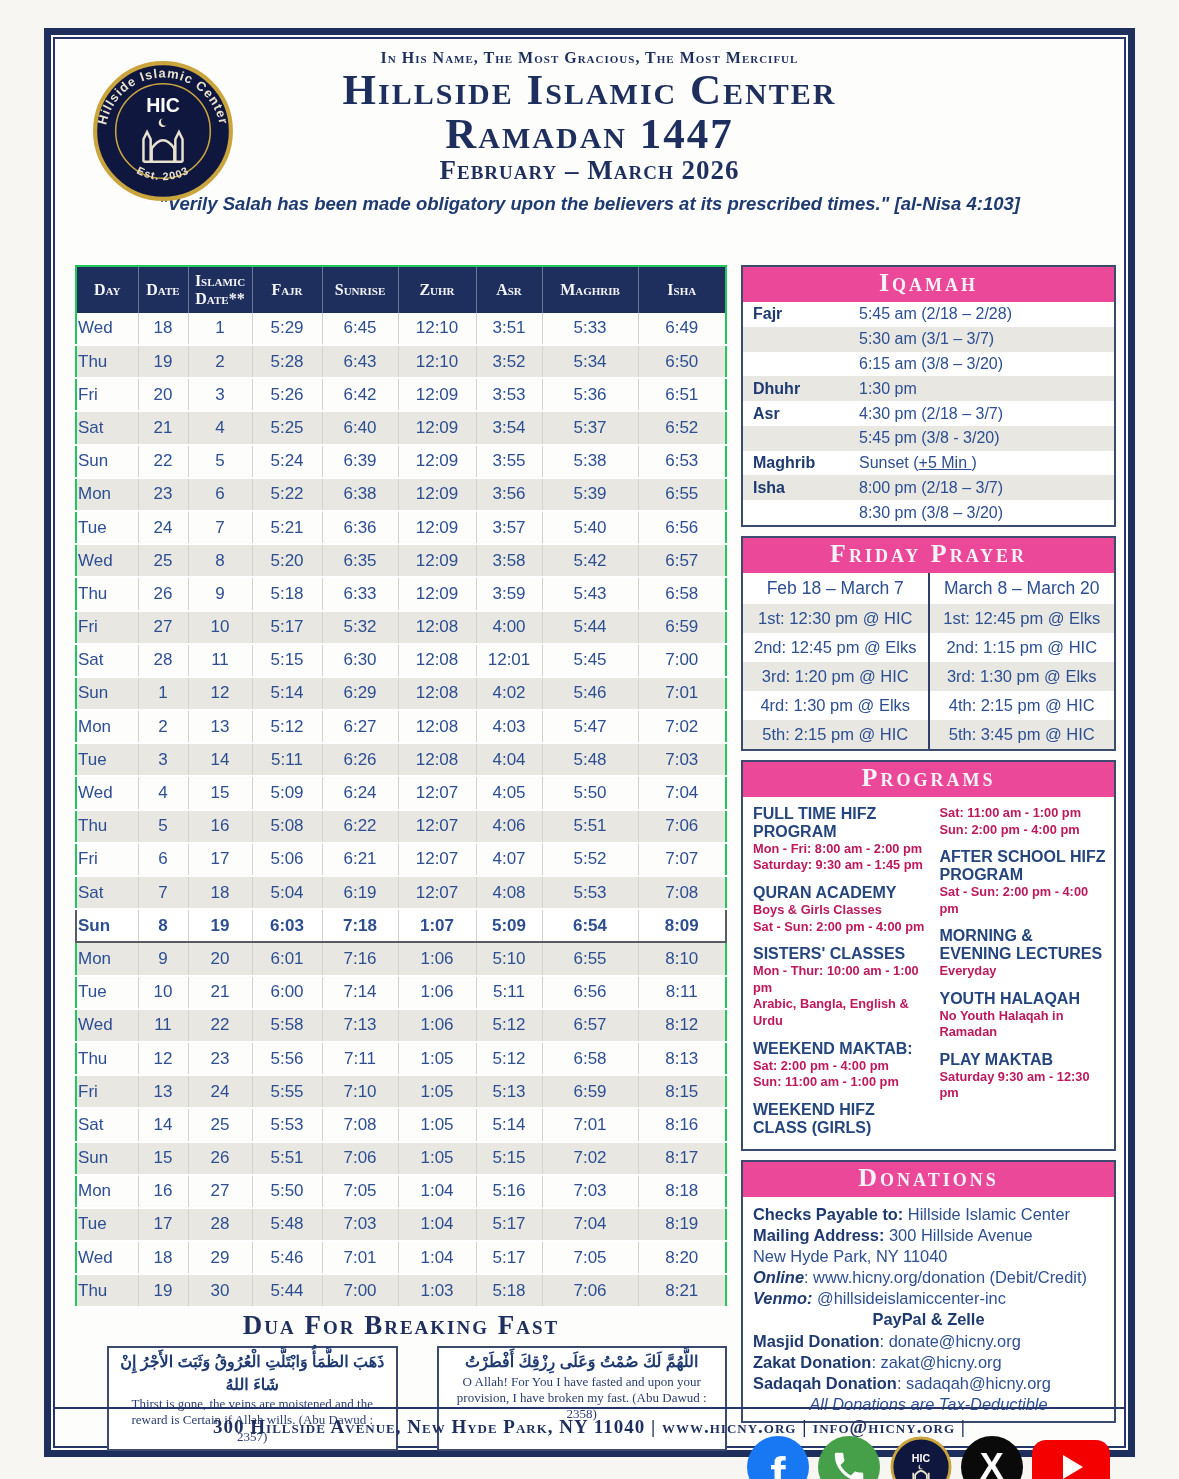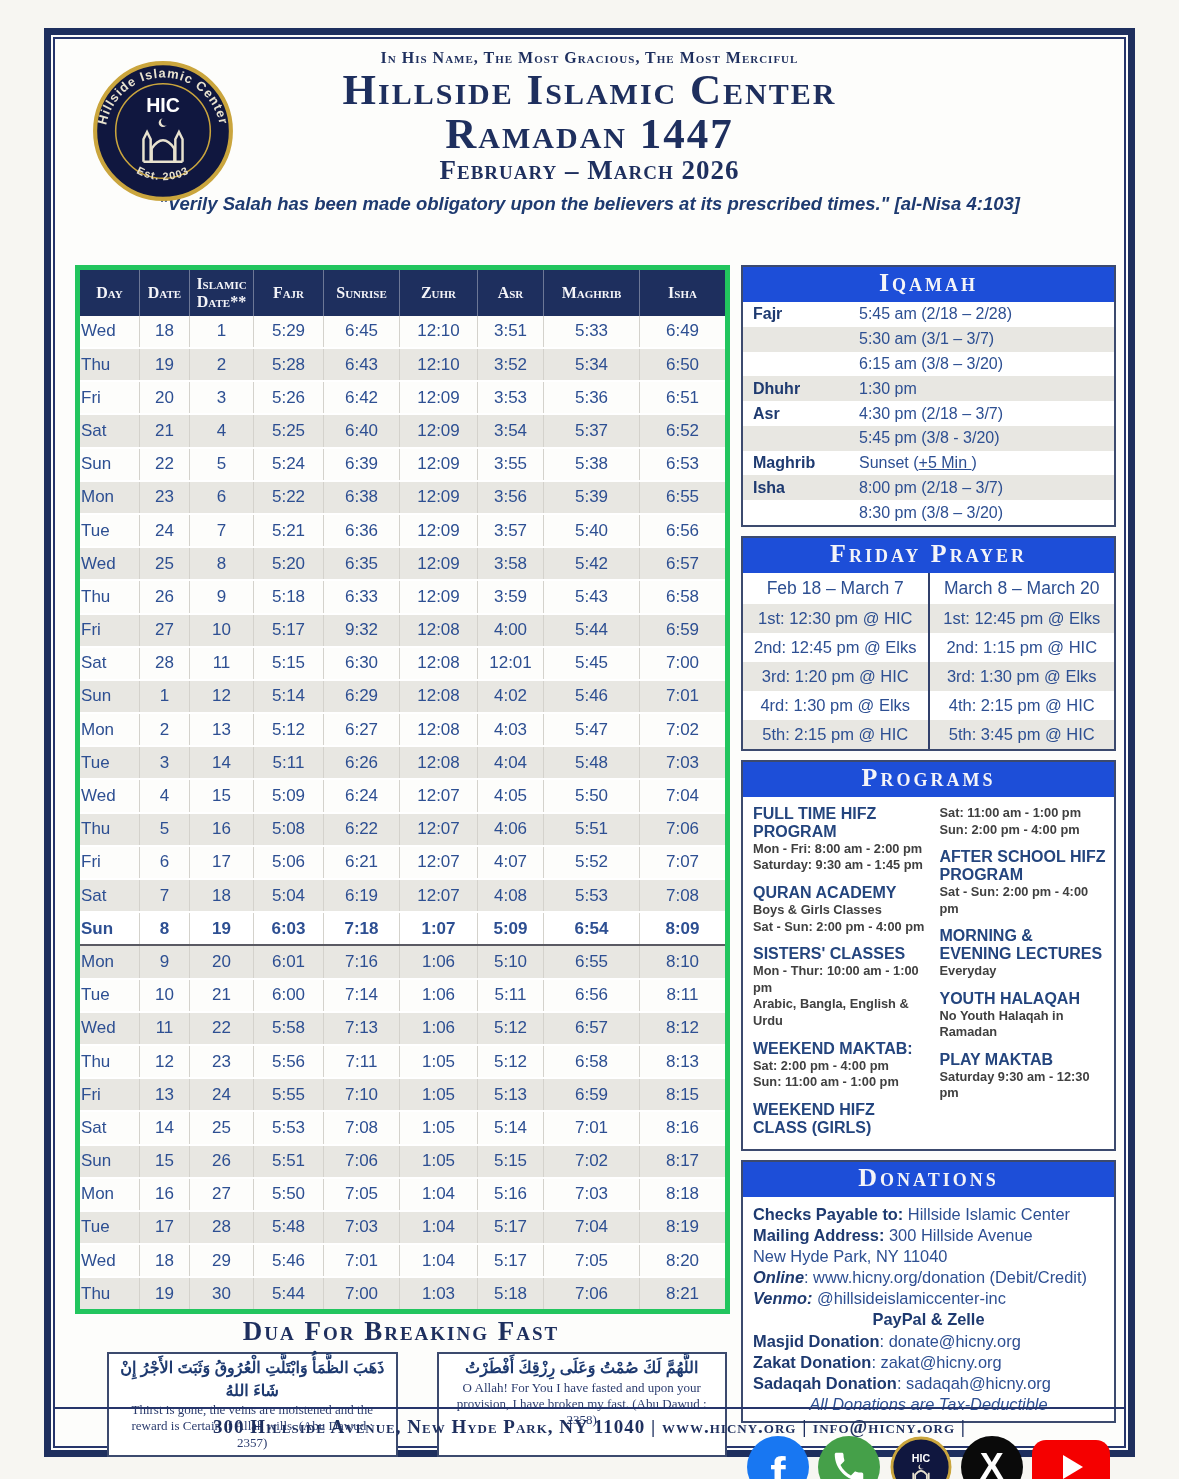--- a/index.html
+++ b/index.html
@@ -15,60 +15,60 @@
   .bismillah{font-size:16px;font-weight:600;letter-spacing:1px;}
   .title{font-size:43px;font-weight:700;letter-spacing:2px;line-height:1.05;}
   .subtitle{font-size:43px;font-weight:700;letter-spacing:2px;line-height:1.0;}
   .daterange{font-size:27px;font-weight:700;letter-spacing:1px;line-height:1.15;}
   .quote{margin-top:7px;font-size:18.5px;font-weight:700;font-style:italic;color:#1e3a70;}
   
   .main{display:flex;flex:1 1 auto;padding:2px 8px 0 20px;gap:14px;min-height:0;}
   .leftcol{width:652px;flex:0 0 auto;}
   .rightcol{flex:1 1 auto;display:flex;flex-direction:column;gap:9px;min-width:0;}
   
-  .ptable{border-collapse:collapse;width:650px;table-layout:fixed;border:5px solid #22c55e;}
+  .ptable{border-collapse:collapse;width:650px;table-layout:fixed;border:2px solid #22c55e;}
   .ptable th{background:#1e2f5e;color:#f4f4f8;font-family:"Liberation Serif",serif;
     font-variant:small-caps;font-weight:700;font-size:16px;line-height:1.12;padding:5px 1px;
     border-right:1px solid rgba(255,255,255,.35);}
   .ptable td{color:#2d4f92;font-size:17px;text-align:center;padding:5.6px 1px;
     border-right:1px solid #d4d2cc;border-bottom:2px solid #fff;}
   .ptable td:first-child{text-align:left;}
   .ptable tbody tr:nth-child(even){background:#e8e7e2;}
   .ptable tr.hl td{font-weight:700;background:#fff;border-top:2px solid #5a5a63;border-bottom:2px solid #5a5a63;}
   .ptable tr.hl td:first-child{border-left:2px solid #5a5a63;}
   .ptable tr.hl td:last-child{border-right:2px solid #5a5a63;}
   
   .dua-title{text-align:center;font-size:27px;font-weight:700;letter-spacing:2px;margin-top:2px;}
   .dua-wrap{display:flex;gap:7px;margin-top:5px;}
   .dua-box{flex:1;border:2px solid #3c4a6e;padding:3px 8px 4px;text-align:center;background:#fff;margin-left:32px;}
   .dua-ar{font-size:16px;font-weight:700;color:#1e3a70;direction:rtl;line-height:1.4;}
   .dua-en{font-family:"Liberation Serif",serif;font-size:13px;color:#2b3c6e;line-height:1.25;}
   
   .sec{border:2px solid #3c4a6e;background:#fff;flex:0 0 auto;}
-  .sec-h{background:#1d4ed8;color:#f4f4f8;font-family:"Liberation Serif",serif;font-variant:small-caps;
+  .sec-h{background:#ec4899;color:#f4f4f8;font-family:"Liberation Serif",serif;font-variant:small-caps;
     font-size:26px;letter-spacing:3px;text-align:center;padding:1px 0 4px;font-weight:600;}
   
   .iq-row{display:grid;grid-template-columns:106px 1fr;align-items:center;padding:3.4px 4px 3.4px 10px;
     font-size:16px;}
   .iq-row:nth-child(even){background:#e8e7e2;}
   .iq-label{font-weight:700;color:#1e3a70;}
   .iq-val{color:#2d4f92;}
   
   .fr-table{width:100%;border-collapse:collapse;}
   .fr-table td{width:50%;text-align:center;font-size:16.5px;color:#2d4f92;padding:5px 2px;}
   .fr-table td:first-child{border-right:2px solid #31406b;}
   .fr-table tr:nth-child(even){background:#e8e7e2;}
   .fr-table tr.fr-head td{font-size:17.5px;}
   
   .prog-body{display:flex;gap:10px;padding:8px 8px 2px 10px;}
   .prog-col{flex:1;min-width:0;}
   .prog-col.l{flex:1.06;}
   .pb{margin-bottom:10px;}
   .pb-title{font-weight:700;font-size:16px;color:#24457e;line-height:1.12;}
-  .pb-line{font-weight:700;font-size:12.8px;color:#404040;line-height:1.3;}
+  .pb-line{font-weight:700;font-size:12.8px;color:#be185d;line-height:1.3;}
   
   .don-body{padding:7px 10px 6px;font-size:16.4px;color:#2d4f92;line-height:1.29;}
   .don-label{font-weight:700;color:#1e3a70;}
   .it{font-style:italic;}
   .don-line.center{text-align:center;}
   .don-line.bd{font-weight:700;color:#1e3a70;}
   
   .socials{display:flex;justify-content:space-between;align-items:center;padding:4px 6px 2px;flex:0 0 auto;}
   .sic{width:62px;height:62px;border-radius:50%;display:flex;align-items:center;justify-content:center;}
   .fbc{background:#1877f2;color:#fff;font-weight:700;font-size:46px;line-height:1;
@@ -247,21 +247,21 @@
                 <td>12:09</td>
                 <td>3:59</td>
                 <td>5:43</td>
                 <td>6:58</td>
               </tr>
               <tr>
                 <td>Fri</td>
                 <td>27</td>
                 <td>10</td>
                 <td>5:17</td>
-                <td>9:32</td>
+                <td>5:32</td>
                 <td>12:08</td>
                 <td>4:00</td>
                 <td>5:44</td>
                 <td>6:59</td>
               </tr>
               <tr>
                 <td>Sat</td>
                 <td>28</td>
                 <td>11</td>
                 <td>5:15</td>

